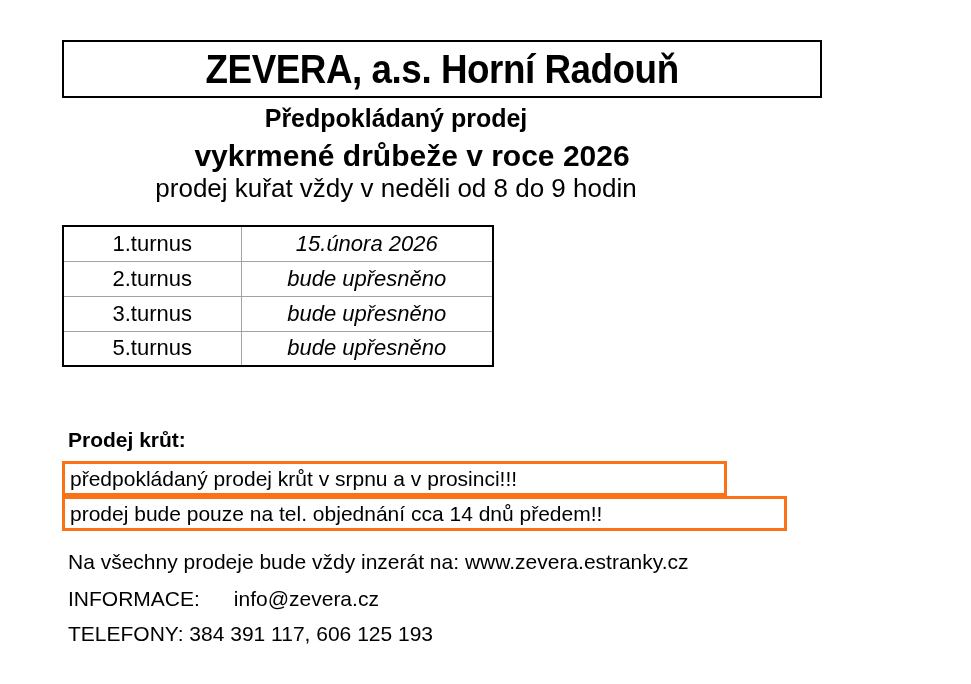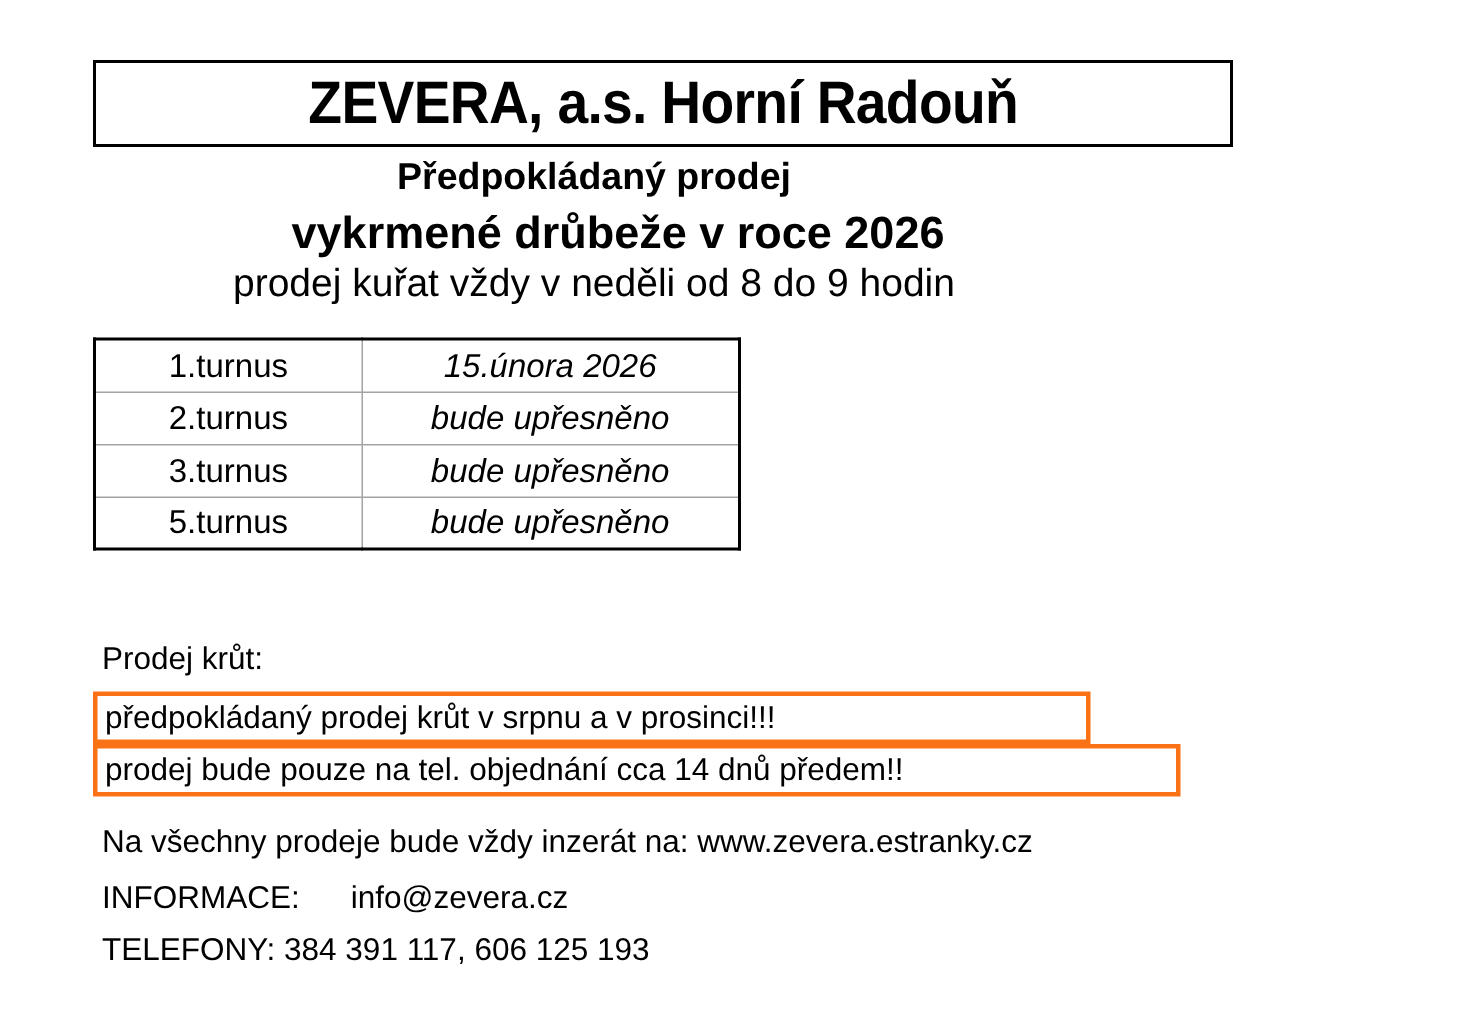--- a/index.html
+++ b/index.html
@@ -62,21 +62,21 @@
       box-sizing: border-box;
     }
     table.turnus td.c1 { width: 178px; }
     table.turnus td.c2 { width: 252px; font-style: italic; }
 
     .turk-heading {
       position: absolute;
       left: 68px;
       top: 428px;
       font-size: 21px;
-      font-weight: normal;
+      font-weight: bold;
     }
     .note-box {
       position: absolute;
       left: 62px;
       height: 35px;
       border: 3px solid #f97316;
       box-sizing: border-box;
       font-size: 21px;
       padding-left: 5px;
       display: flex;

